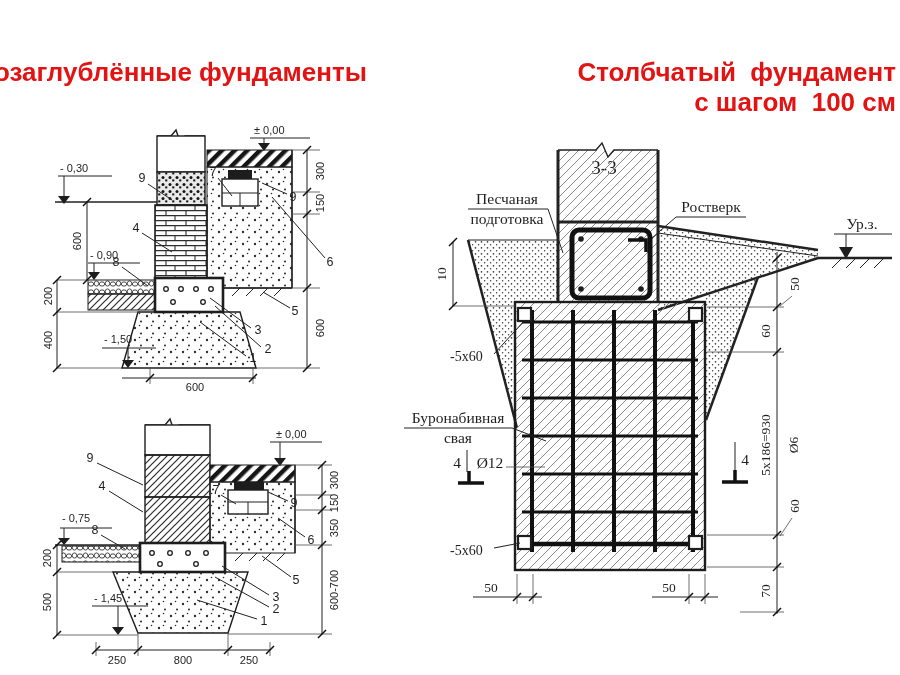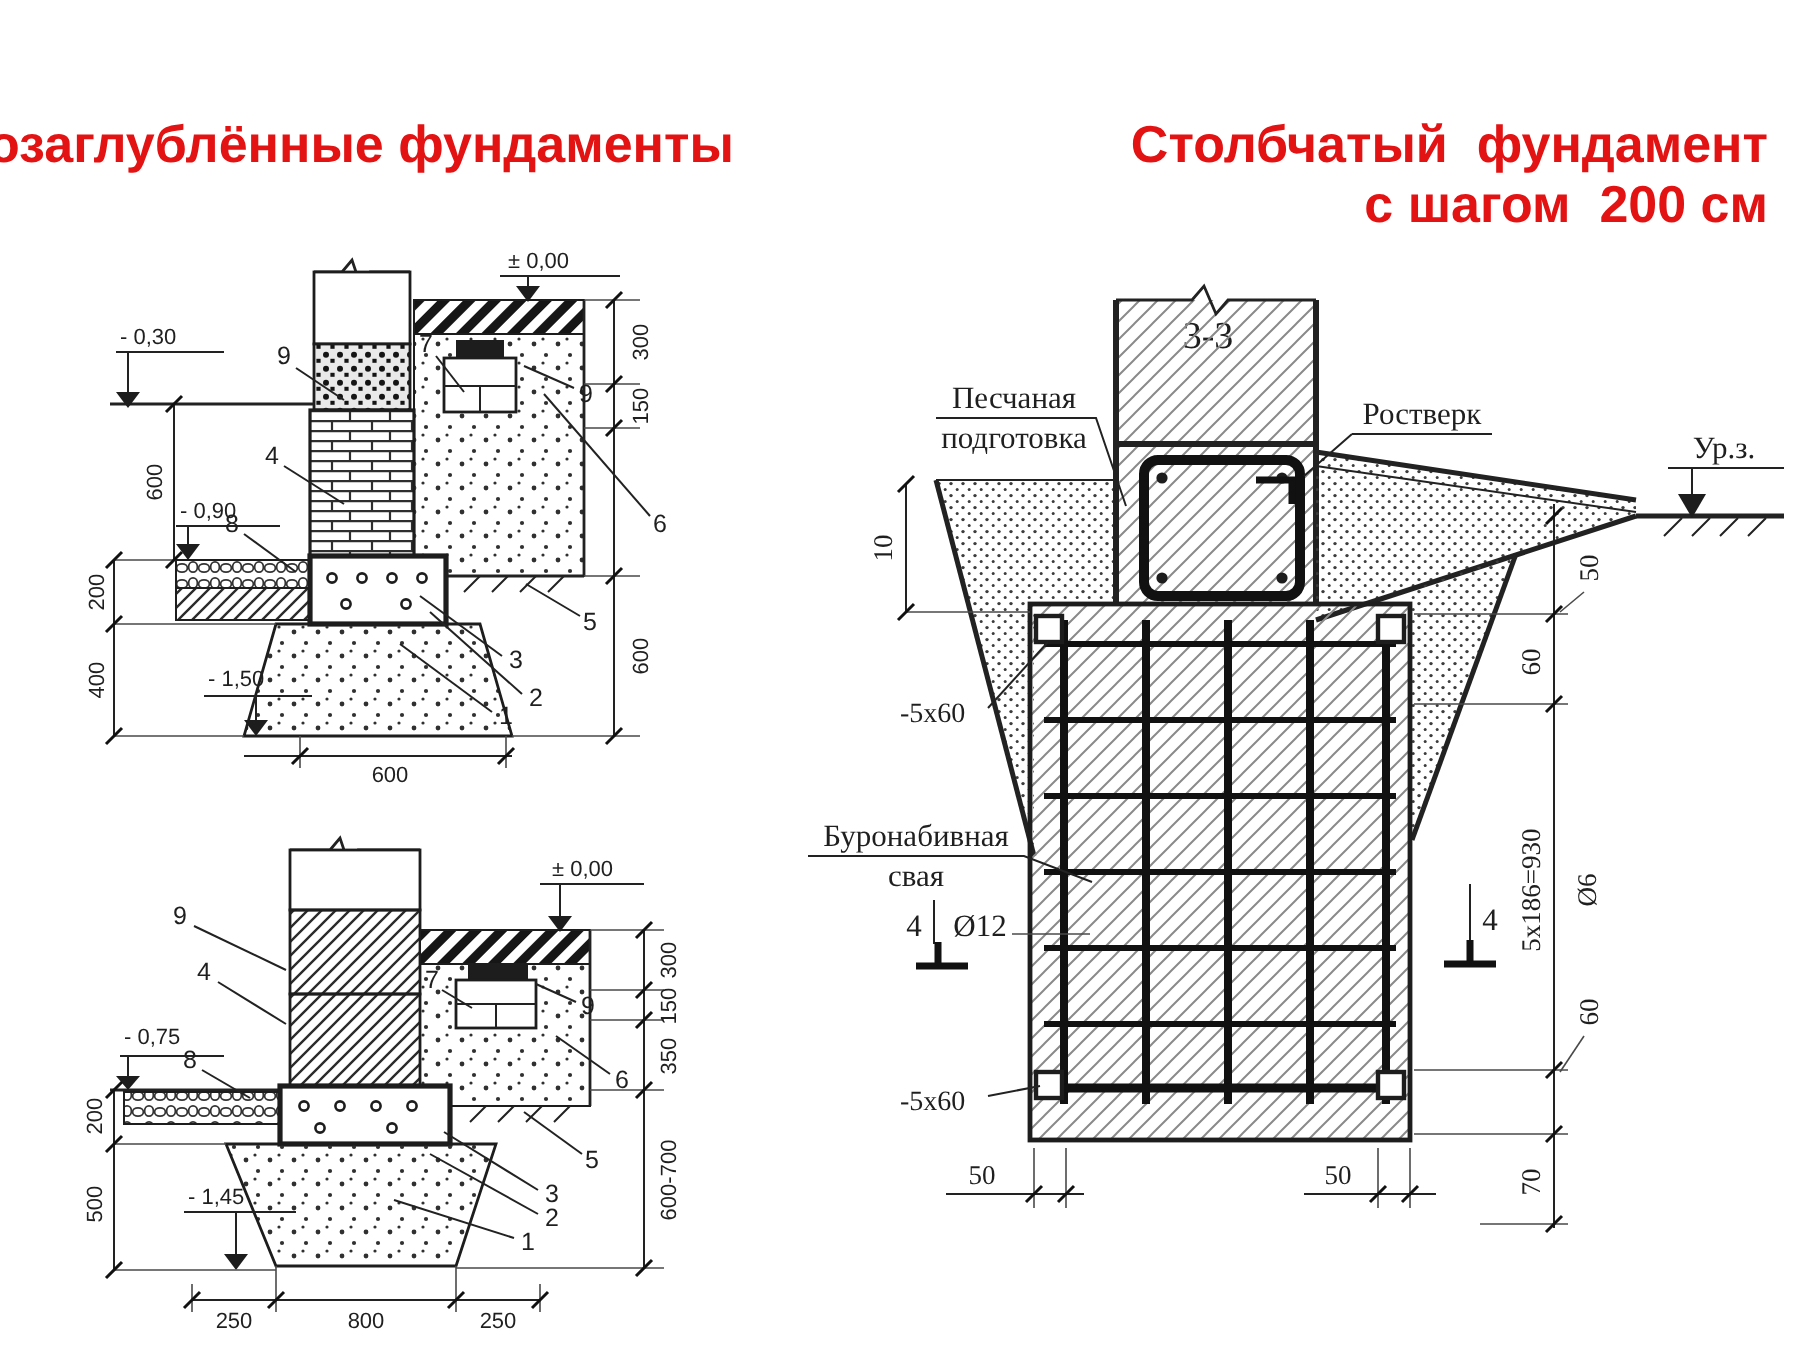--- a/index.html
+++ b/index.html
@@ -1,21 +1,21 @@
 <!DOCTYPE html>
 <html><head>
 <meta charset="utf-8">
 <style>
   html,body{margin:0;padding:0;background:#fff;}
   body{width:900px;height:675px;position:relative;overflow:hidden;
        font-family:"Liberation Sans",sans-serif;}
   .hdr{position:absolute;font-weight:bold;font-size:26px;line-height:1.15;
        color:#e31313;white-space:pre;}
   #hdr-left{left:-6px;top:58px;}
-  #hdr-right{right:16px;top:58px;text-align:right;}
+  #hdr-right{right:4px;top:58px;text-align:right;}
   svg{position:absolute;left:0;top:0;}
   text{font-family:"Liberation Sans",sans-serif;fill:#1f1f1f;}
   .t11{font-size:11px;}
   .t12{font-size:12.5px;}
   .ser{font-family:"Liberation Serif","DejaVu Serif",serif;font-size:15.5px;}
   .ser14{font-family:"Liberation Serif",serif;font-size:14px;}
   .ser13{font-family:"Liberation Serif",serif;font-size:13.5px;}
   .ser18{font-family:"Liberation Serif",serif;font-size:19px;}
   .mid{text-anchor:middle;}
   .ln,.ln14,.ln16,.ln24,.ln3,.ln45,.lead{stroke:#222;fill:none;}
@@ -27,21 +27,21 @@
   .lead{stroke-width:1;}
   .thin{stroke:#4a4a4a;stroke-width:.8;fill:none;}
   .tick{stroke:#111;stroke-width:1.5;fill:none;}
   .ink{fill:#1d1d1d;stroke:none;}
   .wbox{fill:#fff;stroke:#1d1d1d;}
 </style>
 </head>
 <body>
 
 <div id="hdr-left" class="hdr"><span>озаглублённые фундаменты</span></div>
-<div id="hdr-right" class="hdr"><span>Столбчатый  фундамент</span><br><span>с шагом  200 см</span></div>
+<div id="hdr-right" class="hdr"><span>Столбчатый  фундамент</span><br><span>с шагом  100 см</span></div>
 
 <svg width="900" height="675" viewBox="0 0 900 675">
 <defs>
   <pattern id="ph" width="9" height="9" patternUnits="userSpaceOnUse">
     <path d="M-2,2 l4,-4 M0,9 L9,0 M7,11 l4,-4" stroke="#8a8a8a" stroke-width="1" fill="none"></path>
   </pattern>
   <pattern id="pHatchD" width="7" height="7" patternUnits="userSpaceOnUse">
     <path d="M-2,2 l4,-4 M0,7 L7,0 M5,9 l4,-4" stroke="#2b2b2b" stroke-width="1.2" fill="none"></path>
   </pattern>
   <pattern id="pStip" width="6" height="6" patternUnits="userSpaceOnUse">

